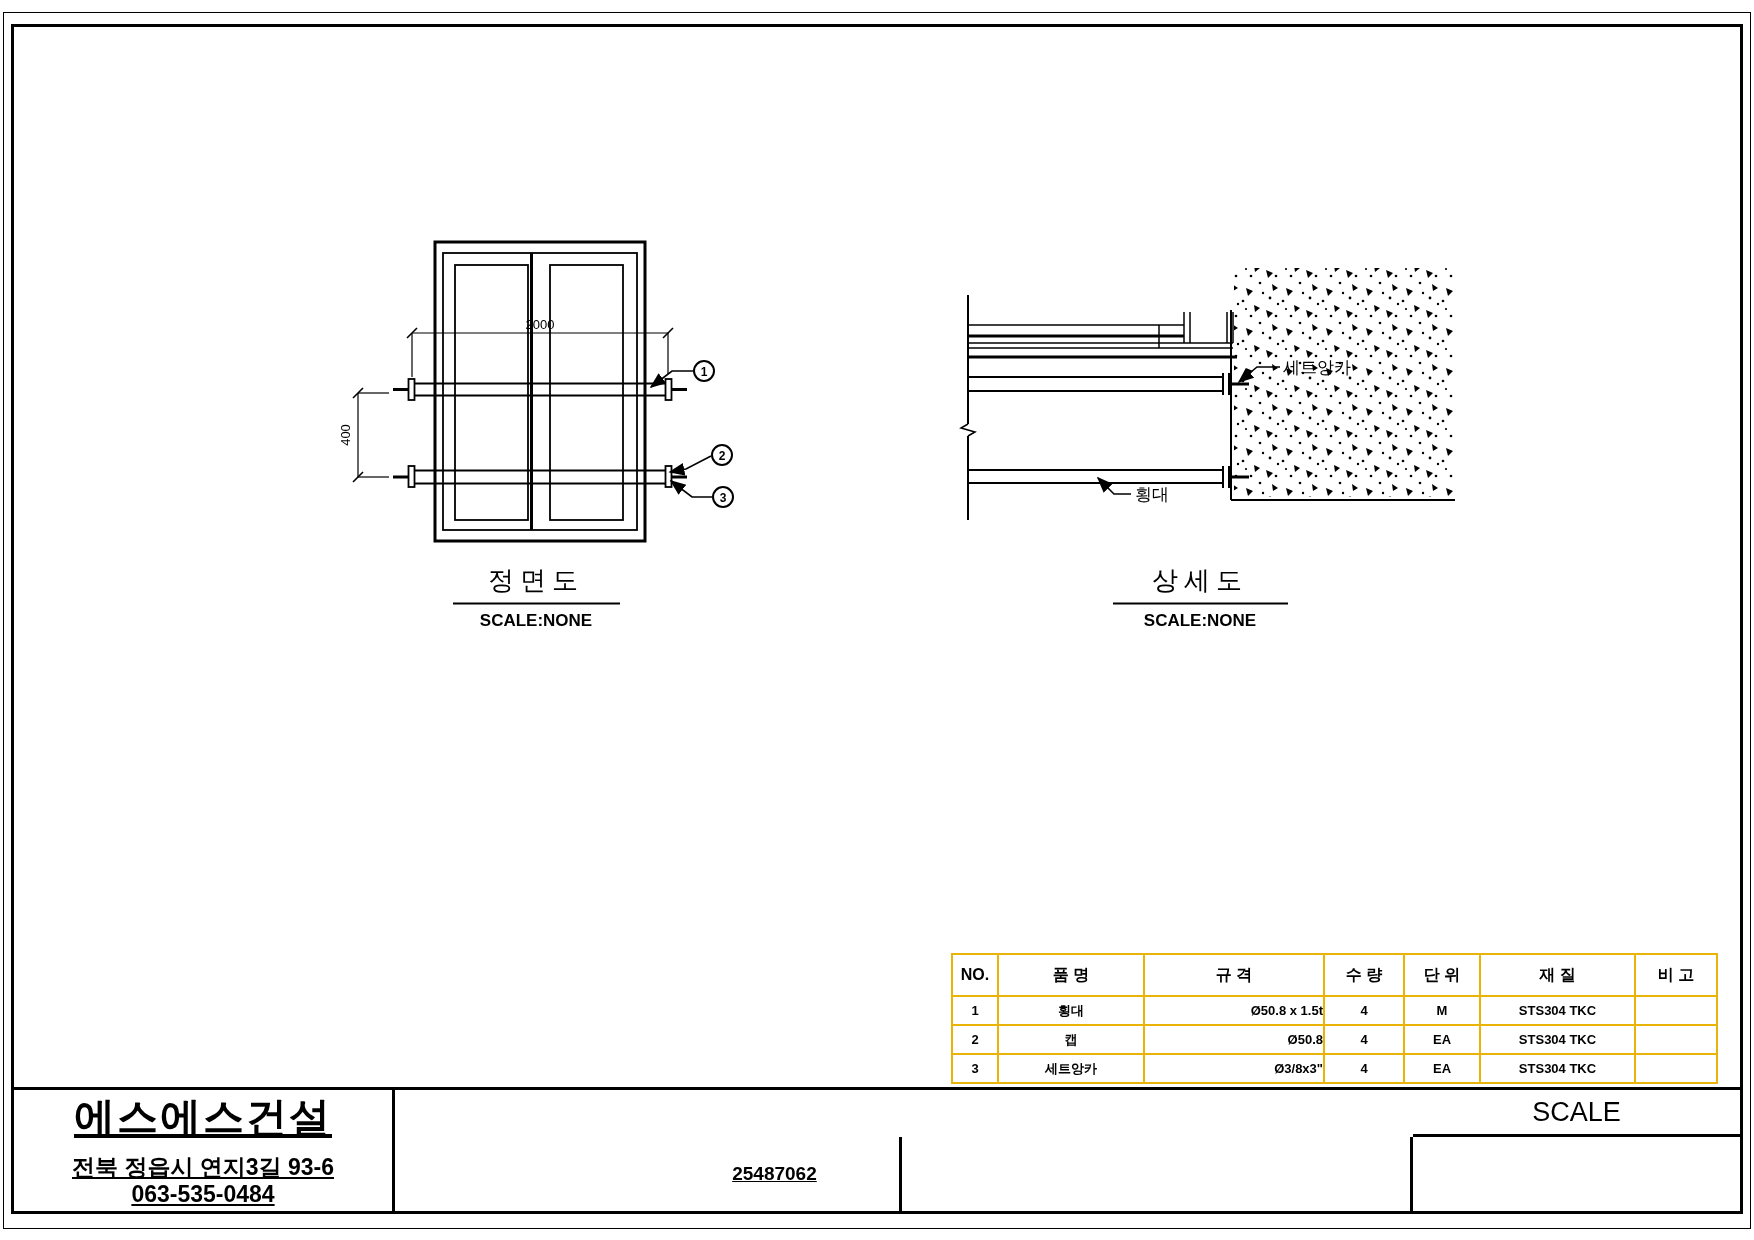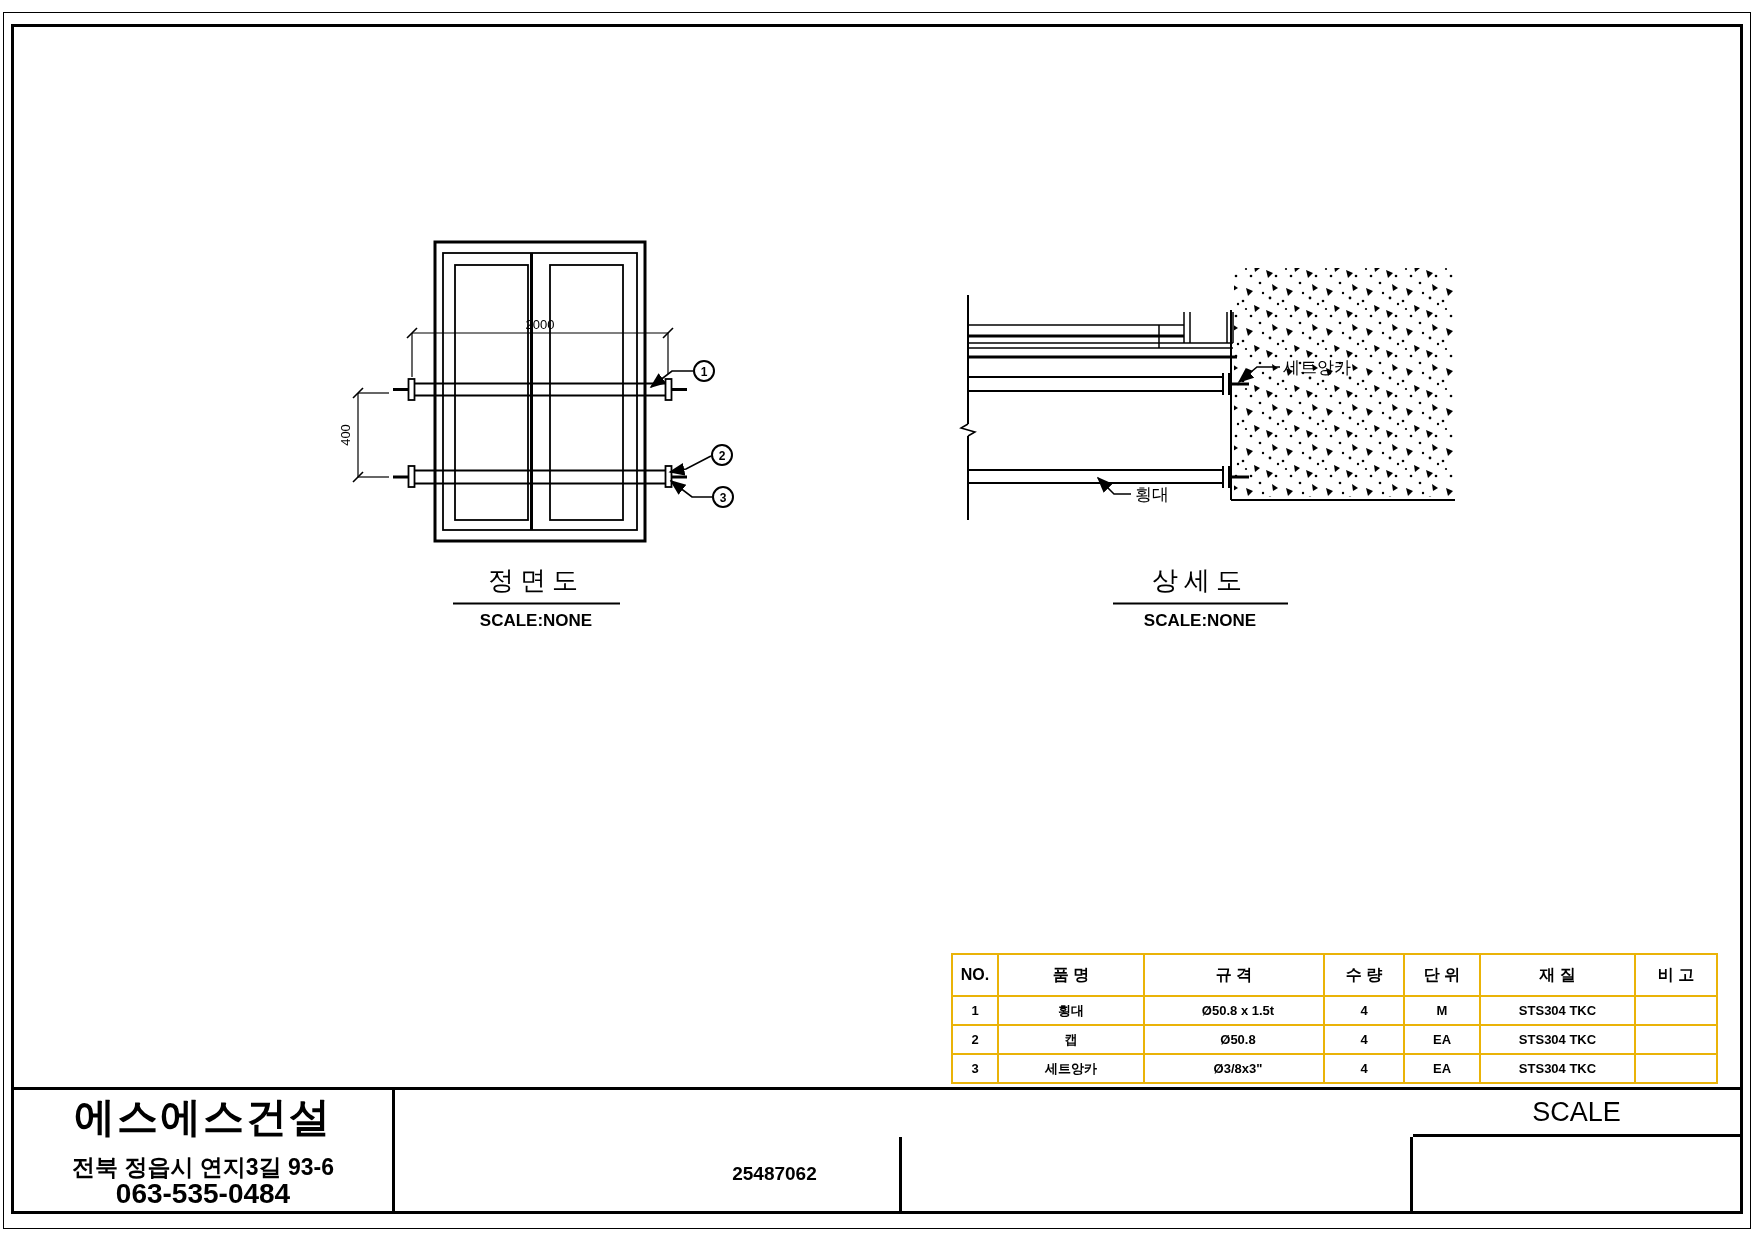--- a/index.html
+++ b/index.html
@@ -12,34 +12,34 @@
   svg.drawing{position:absolute;left:0;top:0;}
   svg.drawing text{font-family:"Liberation Sans",sans-serif;fill:#000;}
 
   
   table.parts{position:absolute;left:951px;top:953px;border-collapse:collapse;
        table-layout:fixed;width:765px;}
   table.parts td,table.parts th{border:2px solid #eab308;padding:0;overflow:hidden;
        white-space:nowrap;text-align:center;vertical-align:middle;}
   table.parts th{height:40px;font-size:16px;font-weight:bold;}
   table.parts td{height:27px;font-size:13px;font-weight:bold;}
-  table.parts td.spec{text-align:center;padding-left:8px;}
+  table.parts td.spec{text-align:right;padding-left:8px;}
 
   
   .titleblock{position:absolute;left:11px;top:1087px;width:1732px;height:127px;
        box-sizing:border-box;border:3px solid #000;display:grid;
        grid-template-columns:381px 255px 252px 511px 1fr;
        grid-template-rows:47px 1fr;}
   .tb-cell{display:flex;align-items:center;justify-content:center;box-sizing:border-box;}
-  .br{border-right:3px solid #000;}
+  .br{border-right:3px solid #000;text-decoration:underline;}
   .bb{border-bottom:3px solid #000;}
   .tb-company{grid-row:1/3;grid-column:1;flex-direction:column;justify-content:center;}
   .tb-company .co-name{font-size:41px;font-weight:bold;letter-spacing:2px;line-height:46px;}
   .tb-company .co-addr{font-size:23px;font-weight:bold;margin-top:14px;line-height:26px;}
-  .tb-company .co-phone{font-size:28px;font-weight:bold;line-height:28px;}
+  .tb-company .co-phone{font-size:23px;font-weight:bold;line-height:28px;}
   .tb-h{font-size:22px;font-weight:bold;}
   .tb-h-scale{font-size:27px;font-weight:normal;}
   .tb-v{font-size:19px;font-weight:bold;}
 </style>
 </head>
 <body>
 
 <div class="border-outer"></div>
 <div class="border-inner"></div>
 

